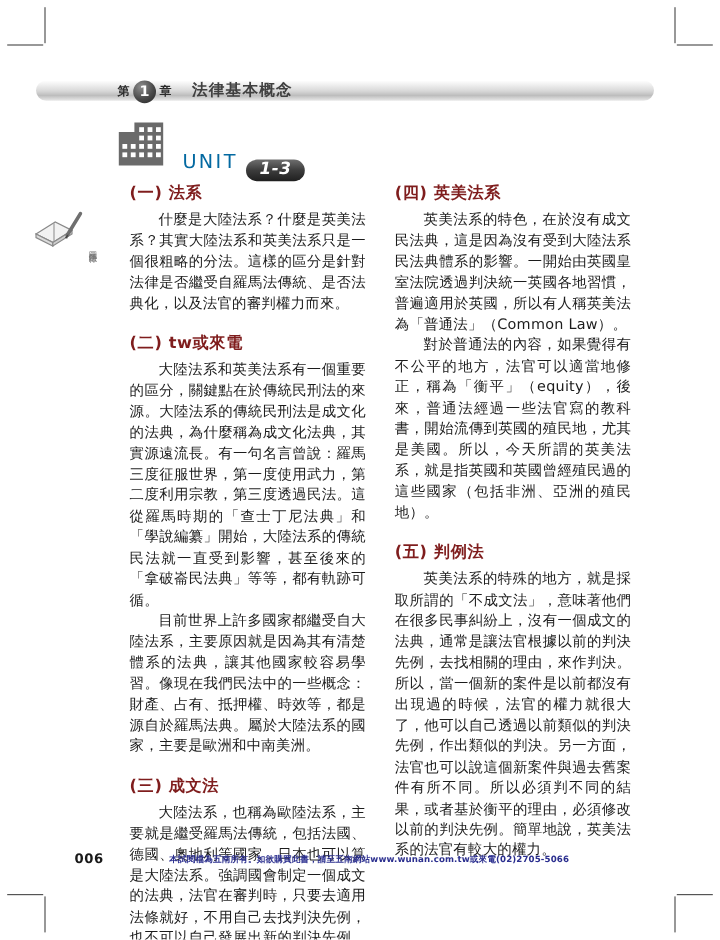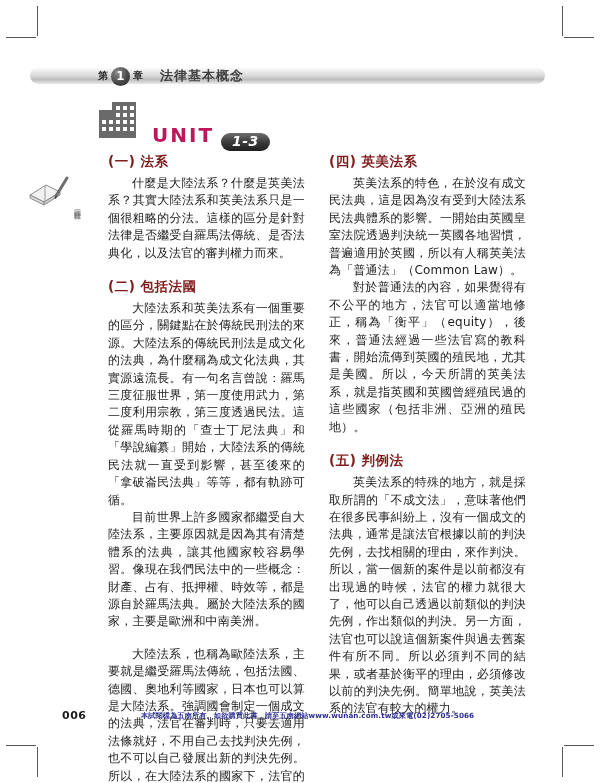--- a/index.html
+++ b/index.html
@@ -107,23 +107,23 @@
   }
   .building-icon { flex: 0 0 auto; }
   .unit-text { display: flex; flex-direction: column; gap: 1px; }
   .unit-row {
     display: flex;
     align-items: center;
     gap: 7px;
     height: 19px;
   }
   .unit-word {
-    font-size: 20px;
-    font-weight: bold;
-    color: #be185d;
+    font-size: 16px;
+    font-weight: normal;
+    color: #0369a1;
     letter-spacing: 2px;
     font-family: "DejaVu Sans", "Liberation Sans", sans-serif;
   }
   .unit-pill {
     background: linear-gradient(to bottom, #6e6e6e 0%, #3c3c3c 50%, #1f1f1f 100%);
     color: #ffffff;
     border-radius: 10px;
     padding: 1px 11px 2px 11px;
     font-size: 14px;
     font-weight: bold;
@@ -290,26 +290,27 @@
 <div class="columns">
 
   <div class="column">
 
     <div class="sec">
       <h2 class="sec-head">(一) 法系</h2>
       <p class="para">什麼是大陸法系？什麼是英美法系？其實大陸法系和英美法系只是一個很粗略的分法。這樣的區分是針對法律是否繼受自羅馬法傳統、是否法典化，以及法官的審判權力而來。</p>
     </div>
 
     <div class="sec">
-      <h2 class="sec-head">(二) 包括法國</h2>
+      <h2 class="sec-head">(二) tw或來電</h2>
       <p class="para">大陸法系和英美法系有一個重要的區分，關鍵點在於傳統民刑法的來源。大陸法系的傳統民刑法是成文化的法典，為什麼稱為成文化法典，其實源遠流長。有一句名言曾說：羅馬三度征服世界，第一度使用武力，第二度利用宗教，第三度透過民法。這從羅馬時期的「查士丁尼法典」和「學說編纂」開始，大陸法系的傳統民法就一直受到影響，甚至後來的「拿破崙民法典」等等，都有軌跡可循。</p>
       <p class="para">目前世界上許多國家都繼受自大陸法系，主要原因就是因為其有清楚體系的法典，讓其他國家較容易學習。像現在我們民法中的一些概念：財產、占有、抵押權、時效等，都是源自於羅馬法典。屬於大陸法系的國家，主要是歐洲和中南美洲。</p>
     </div>
 
     <div class="sec">
+      <h2 class="sec-head">(三) 成文法</h2>
       <p class="para">大陸法系，也稱為歐陸法系，主要就是繼受羅馬法傳統，包括法國、德國、奧地利等國家，日本也可以算是大陸法系。強調國會制定一個成文的法典，法官在審判時，只要去適用法條就好，不用自己去找判決先例，也不可以自己發展出新的判決先例。所以，在大陸法系的國家下，法官的權力較小。</p>
     </div>
 
   </div>
 
   <div class="column">
 
     <div class="sec">
       <h2 class="sec-head">(四) 英美法系</h2>
       <p class="para">英美法系的特色，在於沒有成文民法典，這是因為沒有受到大陸法系民法典體系的影響。一開始由英國皇室法院透過判決統一英國各地習慣，普遍適用於英國，所以有人稱英美法為「普通法」（Common Law）。</p>

